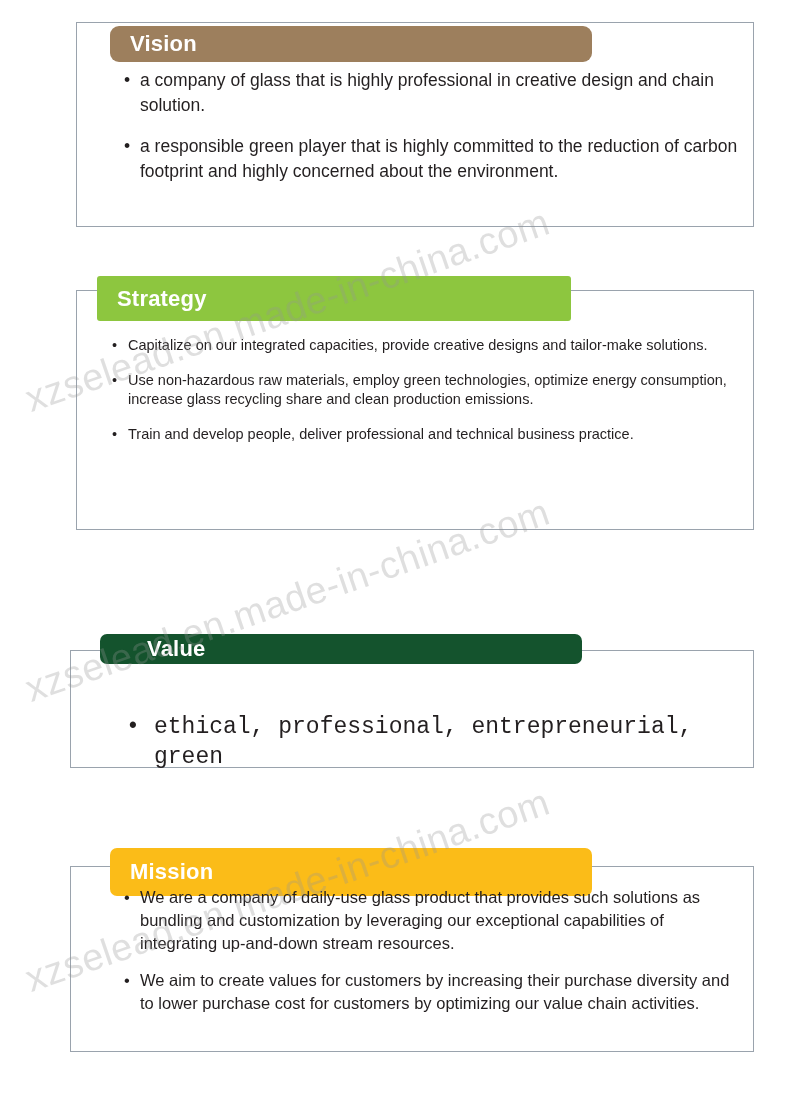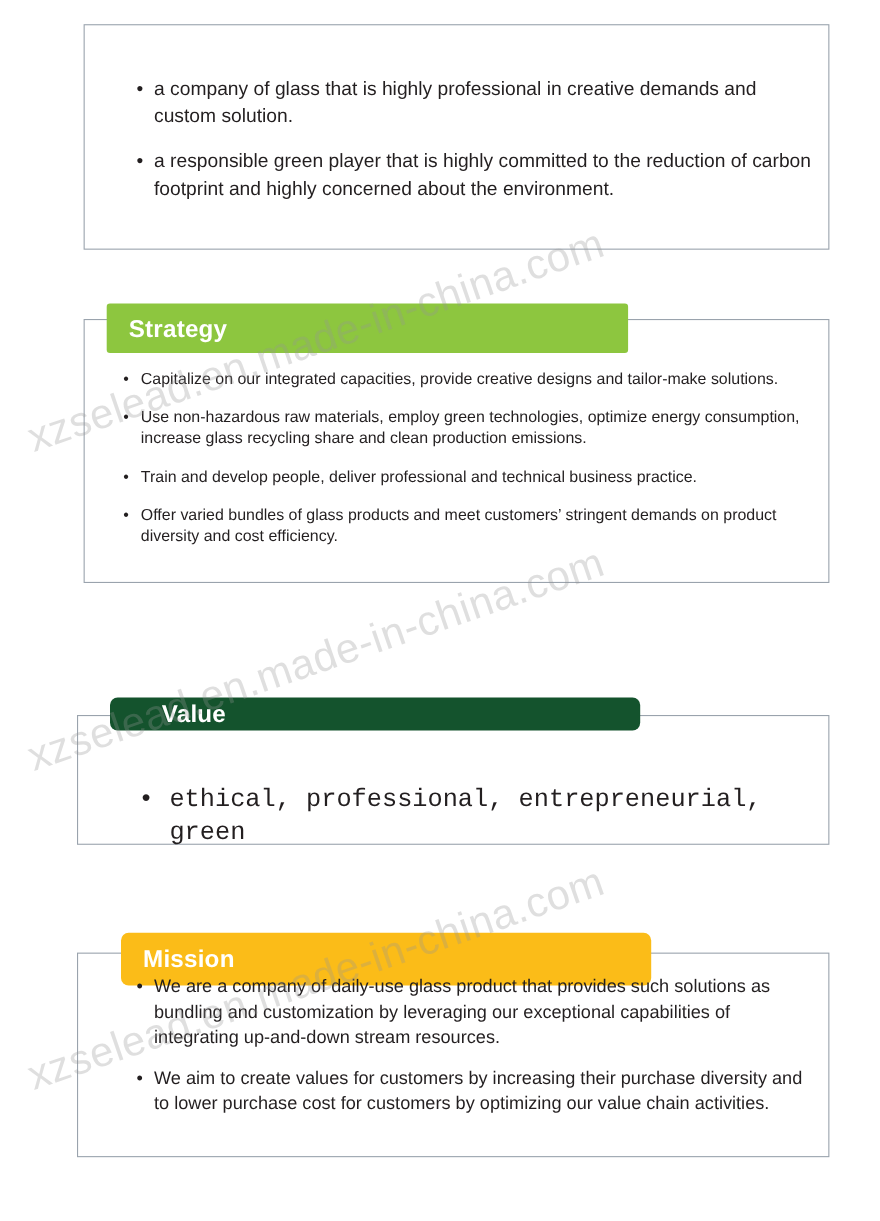--- a/index.html
+++ b/index.html
@@ -113,34 +113,36 @@
                      background: #fbbc18; border-radius: 7px; }
   #mission-list    { left: 122px; top: 886px; width: 622px; }
   #mission-list li { font-size: 16.5px; line-height: 23px; margin-bottom: 14px; }
 </style>
 </head>
 <body>
 
 <div class="page">
 
   <div class="section" id="vision-section"></div>
+  <div class="banner" id="vision-banner">
+    <span class="banner-title">Vision</span>
+  </div>
   <ul class="body-list" id="vision-list">
-    <li>a company of glass that is highly professional in creative demands and custom solution.</li>
+    <li>a company of glass that is highly professional in creative design and chain solution.</li>
     <li>a responsible green player that is highly committed to the reduction of carbon footprint and highly concerned  about the environment.</li>
   </ul>
 
   <div class="section" id="strategy-section"></div>
   <div class="banner" id="strategy-banner">
     <span class="banner-title">Strategy</span>
   </div>
   <ul class="body-list" id="strategy-list">
     <li>Capitalize on our integrated capacities, provide creative designs and tailor-make solutions.</li>
     <li>Use non-hazardous raw materials, employ green technologies, optimize energy consumption, increase glass recycling share and clean production emissions.</li>
     <li>Train and develop people, deliver professional and technical business practice.</li>
-    <li>Offer varied bundles of glass products and meet customers’ stringent demands on product diversity and cost efficiency.</li>
   </ul>
 
   <div class="section" id="value-section"></div>
   <div class="banner" id="value-banner">
     <span class="banner-title">Value</span>
   </div>
   <ul class="body-list" id="value-list">
     <li>ethical, professional, entrepreneurial, green</li>
   </ul>
 

